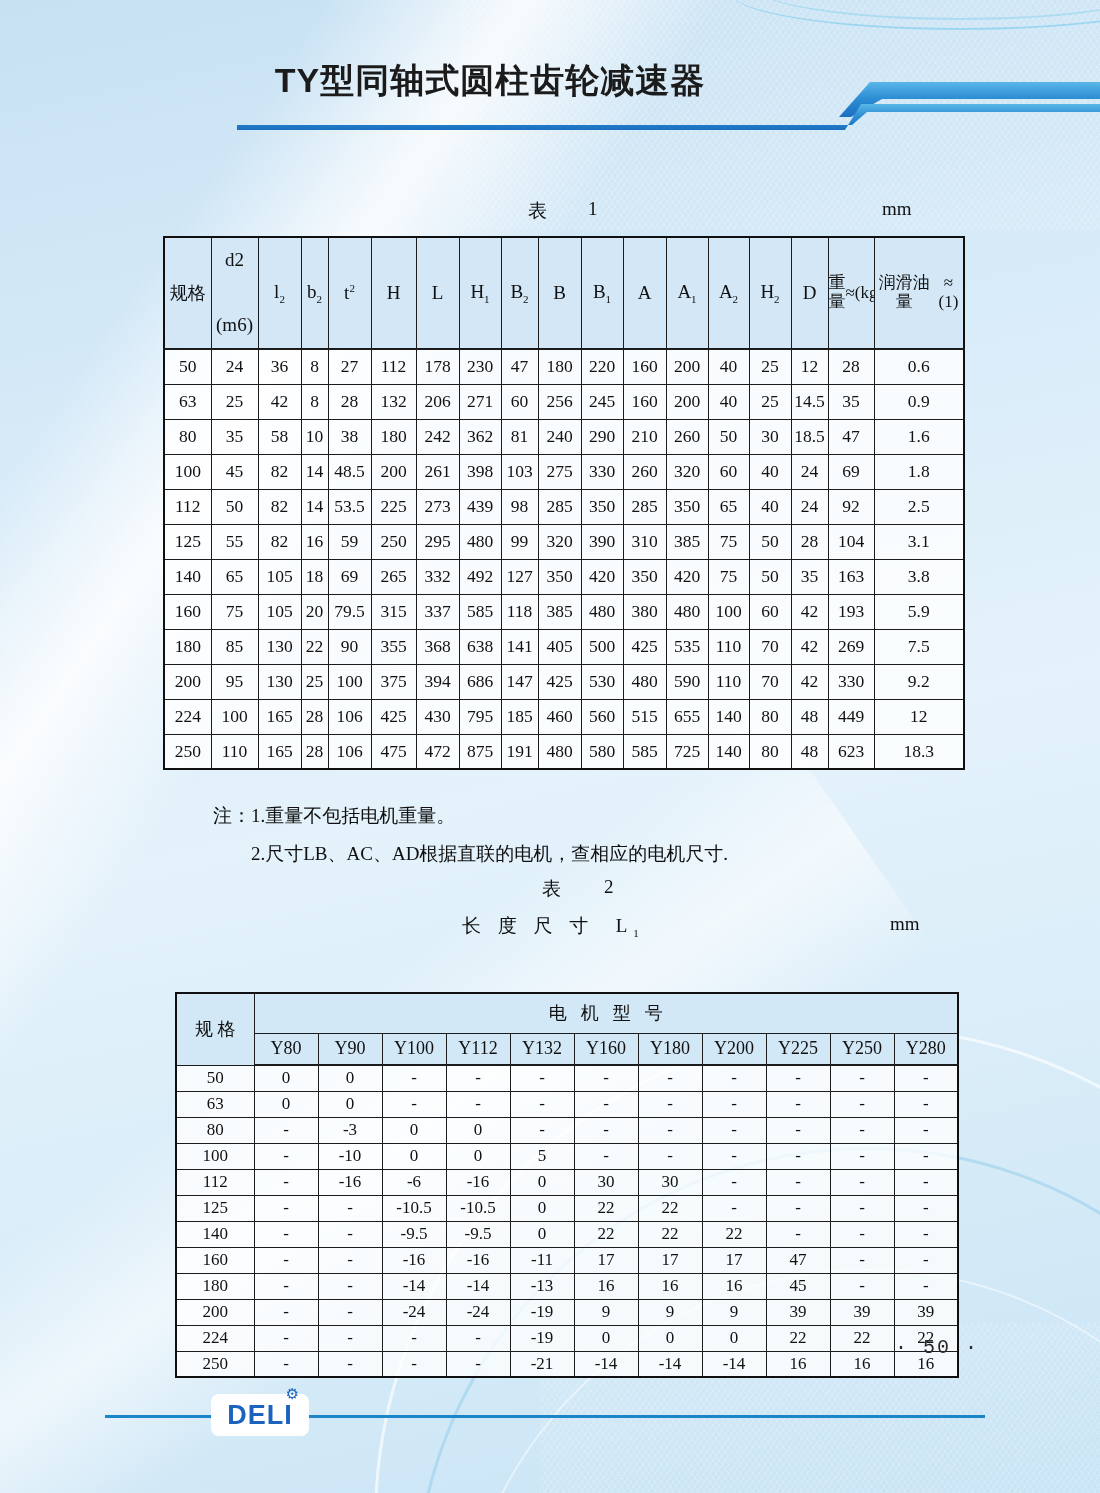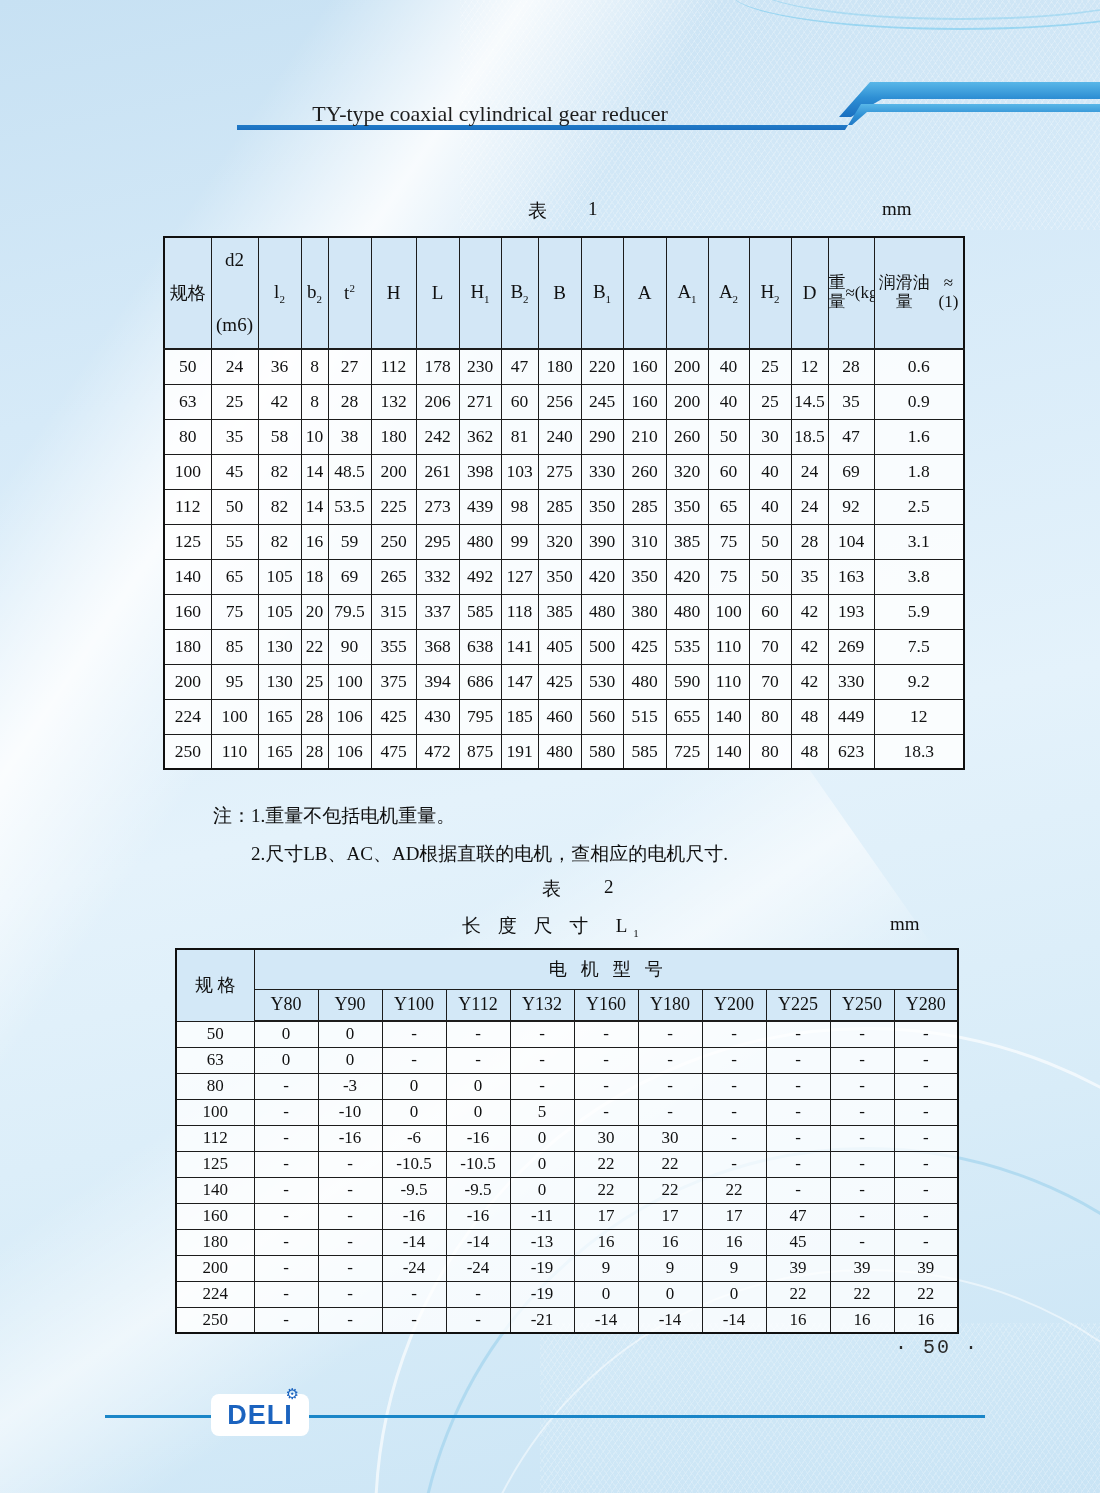--- a/index.html
+++ b/index.html
@@ -49,21 +49,21 @@
   .t1 thead th{background:#d3e7f6;font-size:19px;border-bottom-width:2px;}
   .t1 tbody tr{height:35px;}
   .t1 tbody td{font-size:17.5px;background:rgba(255,255,255,.78);}
   .t1 .cjk{font-size:18px;}
   .vstack{display:flex;flex-direction:column;justify-content:space-between;align-items:center;
     height:86px;padding:12px 0;box-sizing:content-box;}
   .vstack2{display:flex;flex-direction:row;justify-content:space-around;align-items:center;height:110px;}
   .vstack span,.vstack2 span{display:block;line-height:1.1;}
   .small-cjk{font-size:17px;}
   
-  .t2{left:175px;top:948px;width:780px;padding-left:8px;}
+  .t2{left:175px;top:992px;width:780px;padding-left:8px;}
   .t2 .grp-row{height:40px;}
   .t2 .motor-row{height:32px;}
   .t2 thead th{background:#d3e8f7;font-size:18px;}
   .t2 .grp{letter-spacing:14px;text-indent:14px;font-size:18px;}
   .t2 .spec-h{font-size:18px;}
   .t2 .motor-row th{border-bottom-width:2px;}
   .t2 tbody tr{height:26px;}
   .t2 tbody td{font-size:17px;background:rgba(255,255,255,.72);}
   
   .footer-line{position:absolute;left:105px;top:1415px;width:880px;height:3px;background:#1a86c8;}
@@ -95,21 +95,21 @@
       <linearGradient id="bgrad" x1="0" y1="0" x2="0" y2="1">
         <stop offset="0" stop-color="#59b7e8"></stop>
         <stop offset="0.45" stop-color="#2e8fd4"></stop>
         <stop offset="1" stop-color="#1a6fc0"></stop>
       </linearGradient>
     </defs>
     <polygon points="870,82 1100,82 1100,99 882,99 851,117 839,117" fill="url(#bgrad)"></polygon>
     <polygon points="861,104 1100,104 1100,112 867,112 852,125 237,125 237,130 845,130" fill="url(#bgrad)"></polygon>
   </svg>
 
-  <div class="title-en">TY-type coaxial cylindrical gear reducer</div>
+  <div class="title-cn">TY型同轴式圆柱齿轮减速器</div>
 
   <span class="cap" style="left:528px;top:198px;">表</span>
   <span class="cap" style="left:588px;top:198px;">1</span>
   <span class="cap" style="left:882px;top:198px;">mm</span>
 
   <table class="t1">
     <colgroup>
       <col style="width:47px">
         <col style="width:47px">
         <col style="width:43px">

